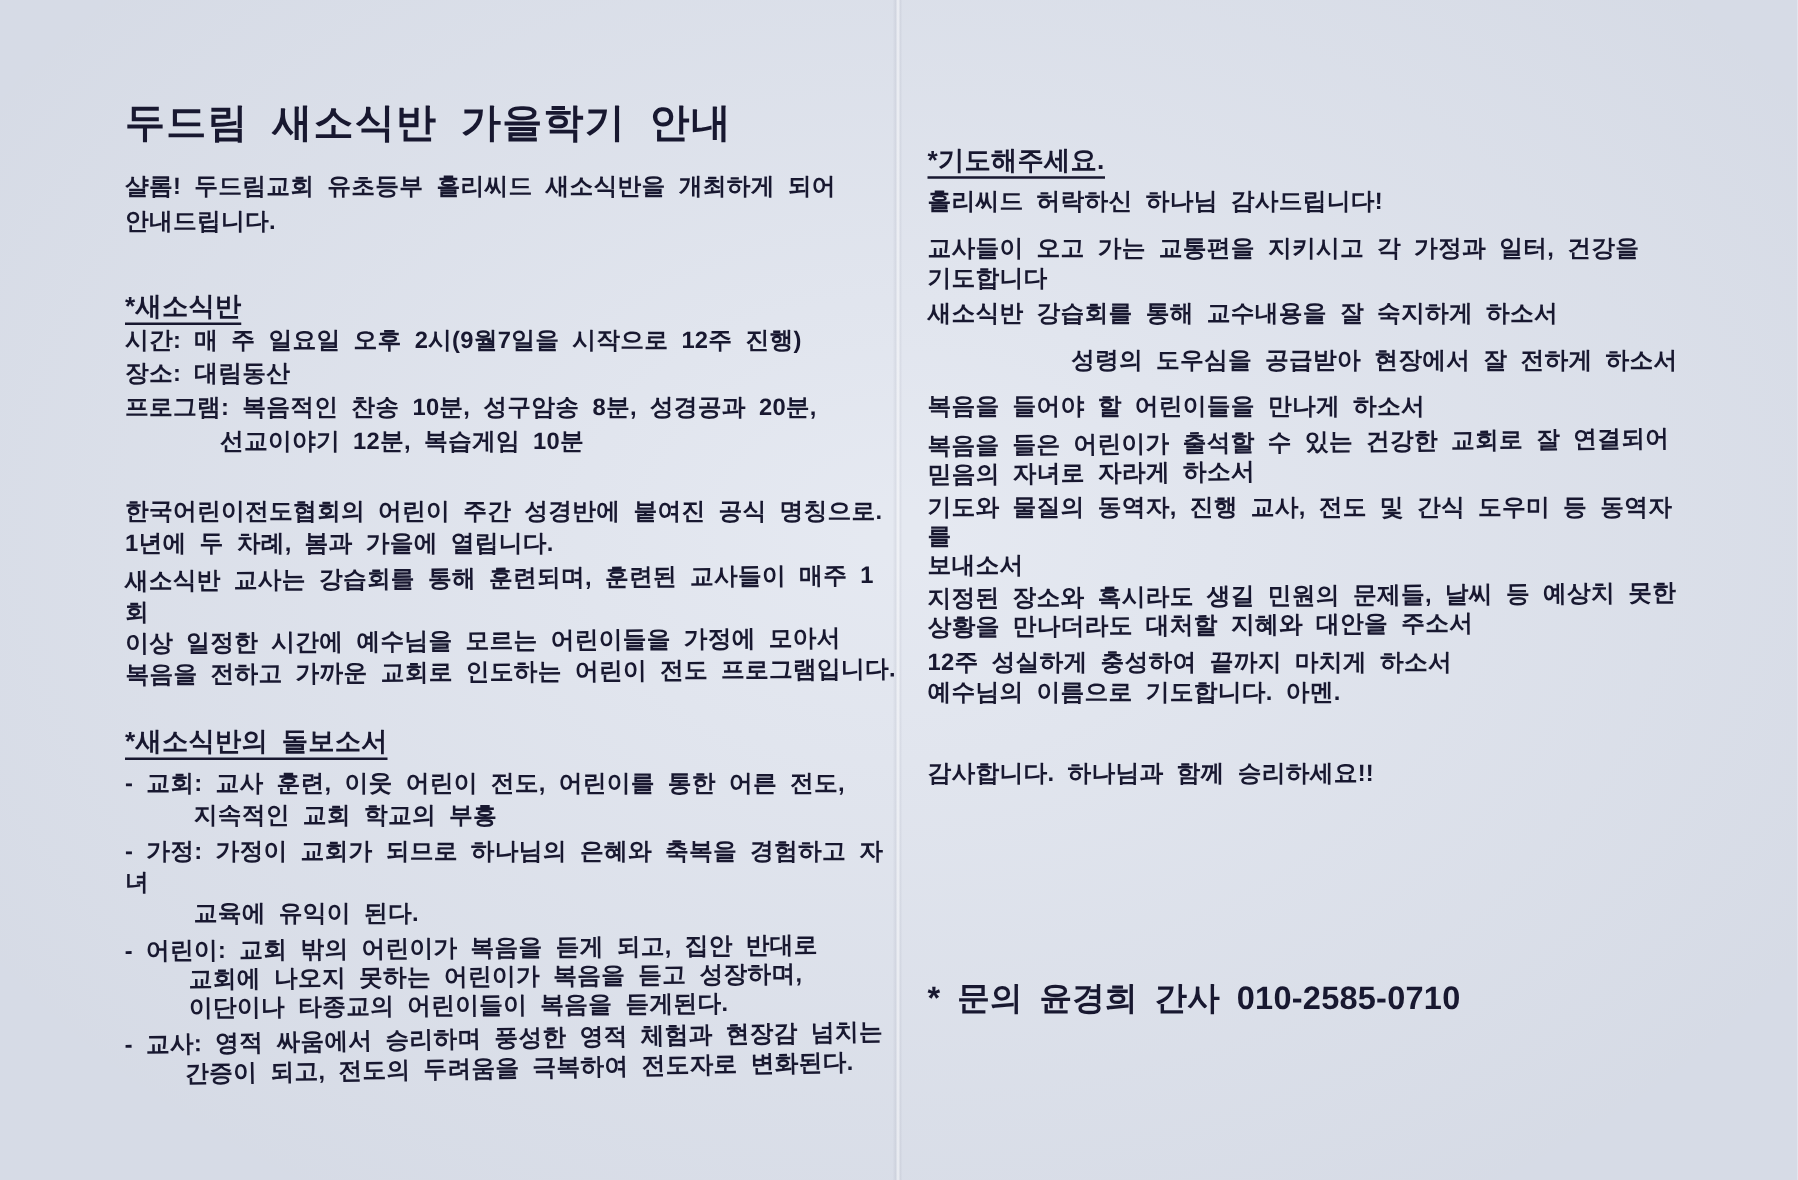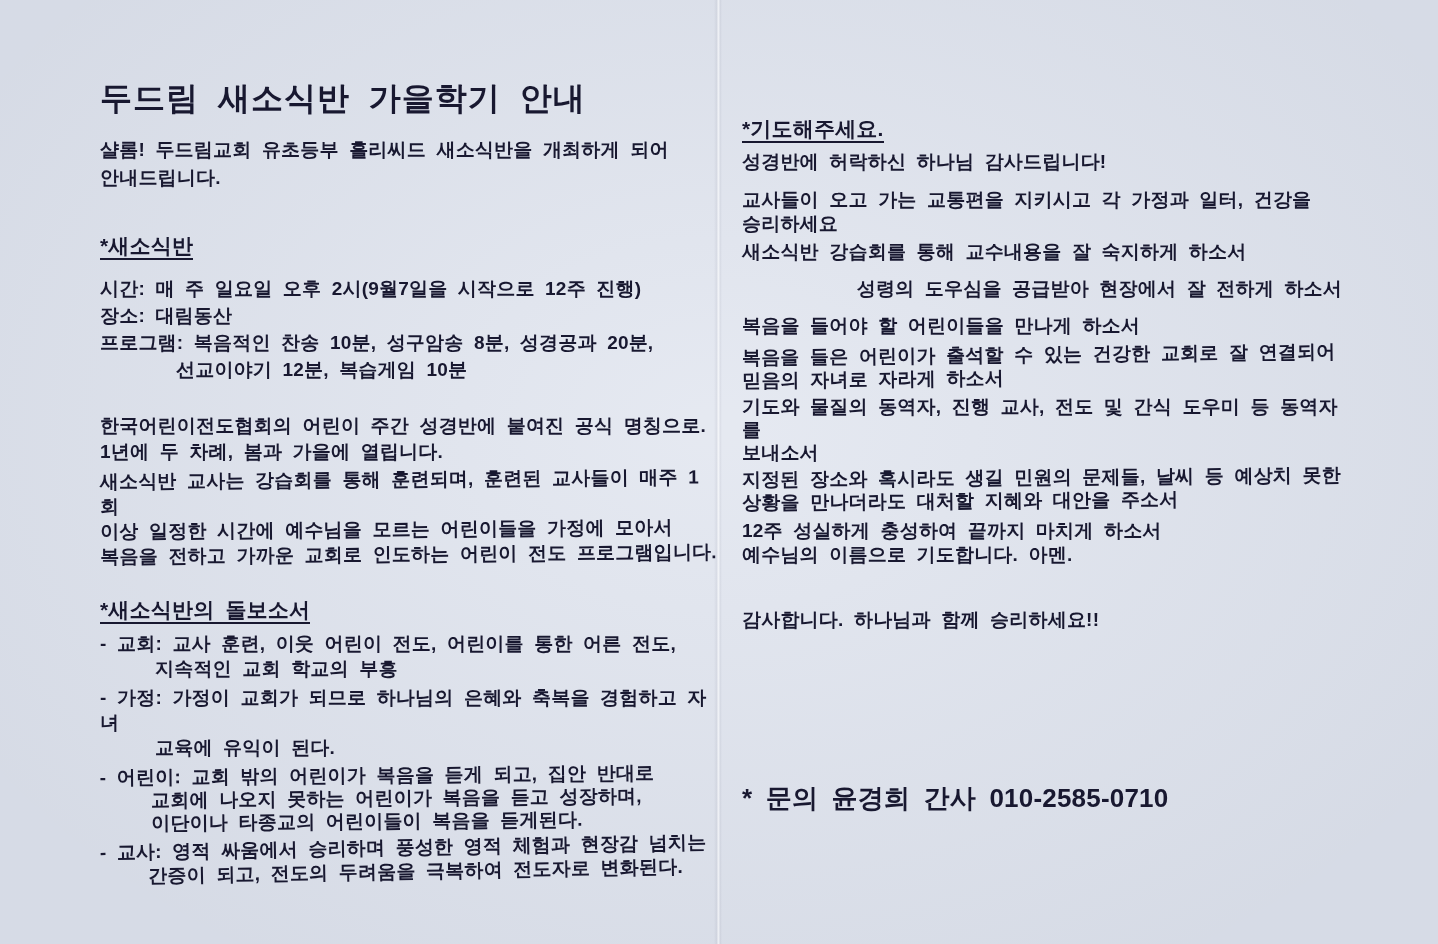--- a/index.html
+++ b/index.html
@@ -57,21 +57,21 @@
   .pre { white-space: pre-line; }
   .heading {
     font-size: 21px;
     line-height: 26px;
   }
   .heading > span {
     border-bottom: 2.5px solid #181830;
     padding-bottom: 1px;
   }
   .intro { line-height: 28px; margin-bottom: 41px; }
-  .h-class { margin-bottom: 16px; }
+  .h-class { }
   .info { line-height: 27px; margin-bottom: 30px; }
   .info .cont { margin-left: 76px; }
   .h-about { margin-bottom: 3px; }
   .para1 { line-height: 26px; margin-bottom: 4px; }
   .para2 {
     line-height: 25px;
     margin-bottom: 28px;
     transform: rotate(-0.45deg);
     transform-origin: left center;
   }
@@ -162,23 +162,23 @@
     <div class="block bullet b4">
       <div>- 교사: 영적 싸움에서 승리하며 풍성한 영적 체험과 현장감 넘치는</div>
       <div class="cont">간증이 되고, 전도의 두려움을 극복하여 전도자로 변화된다.</div>
     </div>
   </div>
 
   <div class="col-right">
     <div class="heading h-pray">
       <span>*기도해주세요.</span>
     </div>
-    <div class="block pray pre p-i1">성경반에 허락하신 하나님 감사드립니다!</div>
+    <div class="block pray pre p-i1">홀리씨드 허락하신 하나님 감사드립니다!</div>
     <div class="block pray pre p-i2">교사들이 오고 가는 교통편을 지키시고 각 가정과 일터, 건강을
-승리하세요</div>
+기도합니다</div>
     <div class="block pray pre p-i3">새소식반 강습회를 통해 교수내용을 잘 숙지하게 하소서</div>
     <div class="block pray pre p-i4">성령의 도우심을 공급받아 현장에서 잘 전하게 하소서</div>
     <div class="block pray pre p-i5">복음을 들어야 할 어린이들을 만나게 하소서</div>
     <div class="block pray pre p-i6">복음을 들은 어린이가 출석할 수 있는 건강한 교회로 잘 연결되어
 믿음의 자녀로 자라게 하소서</div>
     <div class="block pray pre p-i7">기도와 물질의 동역자, 진행 교사, 전도 및 간식 도우미 등 동역자를
 보내소서</div>
     <div class="block pray pre p-i8">지정된 장소와 혹시라도 생길 민원의 문제들, 날씨 등 예상치 못한
 상황을 만나더라도 대처할 지혜와 대안을 주소서</div>
     <div class="block pray pre p-i9">12주 성실하게 충성하여 끝까지 마치게 하소서</div>

